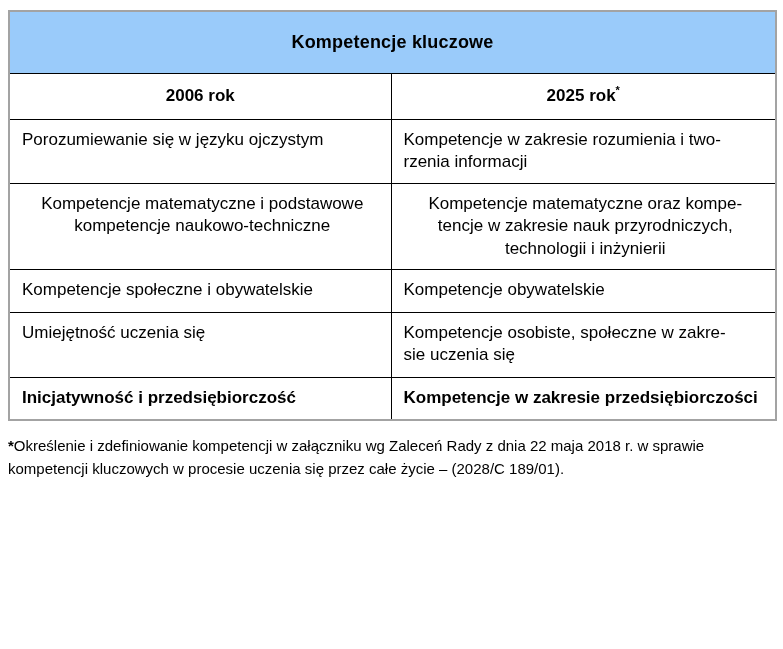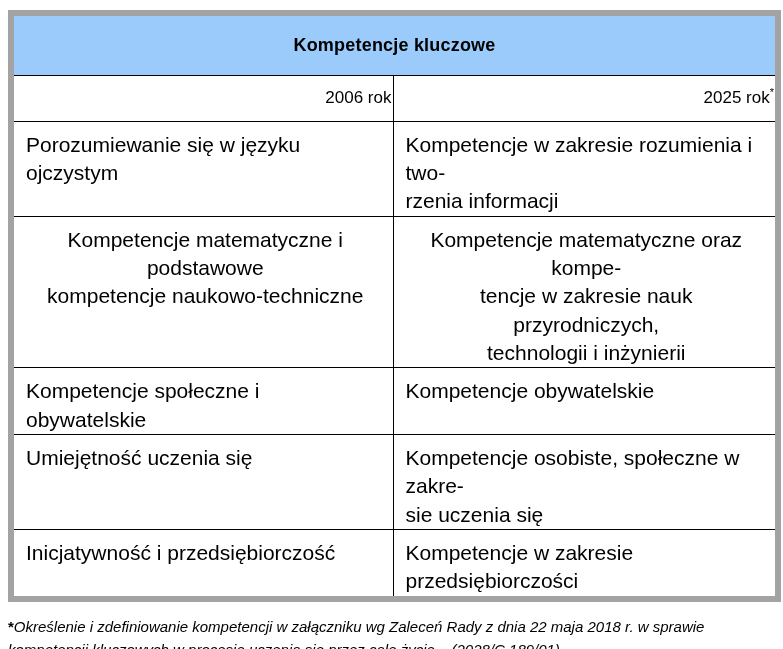--- a/index.html
+++ b/index.html
@@ -14,69 +14,68 @@
   }
   .wrap {
     box-sizing: border-box;
     width: 783px;
     padding: 10px 8px 0 8px;
   }
   table.comp {
     border-collapse: collapse;
     table-layout: fixed;
     width: 767px;
-    border: 6px solid #a3a3a3;
+    border: 2px solid #a3a3a3;
   }
   table.comp th, table.comp td {
     border: 1px solid #000000;
     box-sizing: border-box;
   }
   col.c2006 { width: 382px; }
   col.c2018 { width: 385px; }
   th.title-cell {
     background: #9ACBFA;
     height: 62px;
     font-size: 18px;
     font-weight: bold;
     text-align: center;
     vertical-align: middle;
     letter-spacing: 0.2px;
   }
   th.col-head {
     height: 46px;
     font-size: 17px;
-    font-weight: normal;
-    text-align: right;
+    font-weight: bold;
+    text-align: center;
     vertical-align: middle;
   }
   th.col-head sup {
     font-size: 11px;
     vertical-align: super;
     line-height: 0;
   }
   td.cell {
     vertical-align: top;
     padding: 9px 8px 0 12px;
-    font-size: 21px;
+    font-size: 17px;
     line-height: 1.35;
     white-space: pre-line;
   }
   .footnote {
     margin: 13px 0 0 0;
     width: 770px;
     font-size: 15px;
     line-height: 1.55;
     white-space: pre-line;
   }
   .footnote .marker {
     font-weight: bold;
     font-style: normal;
   }
   .footnote .fn-text {
-    font-style: italic;
     margin-top: 30px;
   }
 </style>
 </head>
 <body>
 
 <div class="wrap">
 
   <table class="comp">
     <colgroup>
@@ -107,21 +106,21 @@
       </tr>
       <tr style="height:43px;">
         <td class="cell">Kompetencje społeczne i obywatelskie</td>
         <td class="cell">Kompetencje obywatelskie</td>
       </tr>
       <tr style="height:65px;">
         <td class="cell">Umiejętność uczenia się</td>
         <td class="cell">Kompetencje osobiste, społeczne w zakre-
 sie uczenia się</td>
       </tr>
-      <tr style="height:43px;">
+      <tr style="height:43px;font-weight:bold;">
         <td class="cell">Inicjatywność i przedsiębiorczość</td>
         <td class="cell">Kompetencje w zakresie przedsiębiorczości</td>
       </tr>
     </tbody>
   </table>
 
   <p class="footnote"><span class="marker">*</span><span class="fn-text">Określenie i zdefiniowanie kompetencji w załączniku wg Zaleceń Rady z dnia 22 maja 2018 r. w sprawie
 kompetencji kluczowych w procesie uczenia się przez całe życie – (2028/C 189/01).</span></p>
 
 </div>

